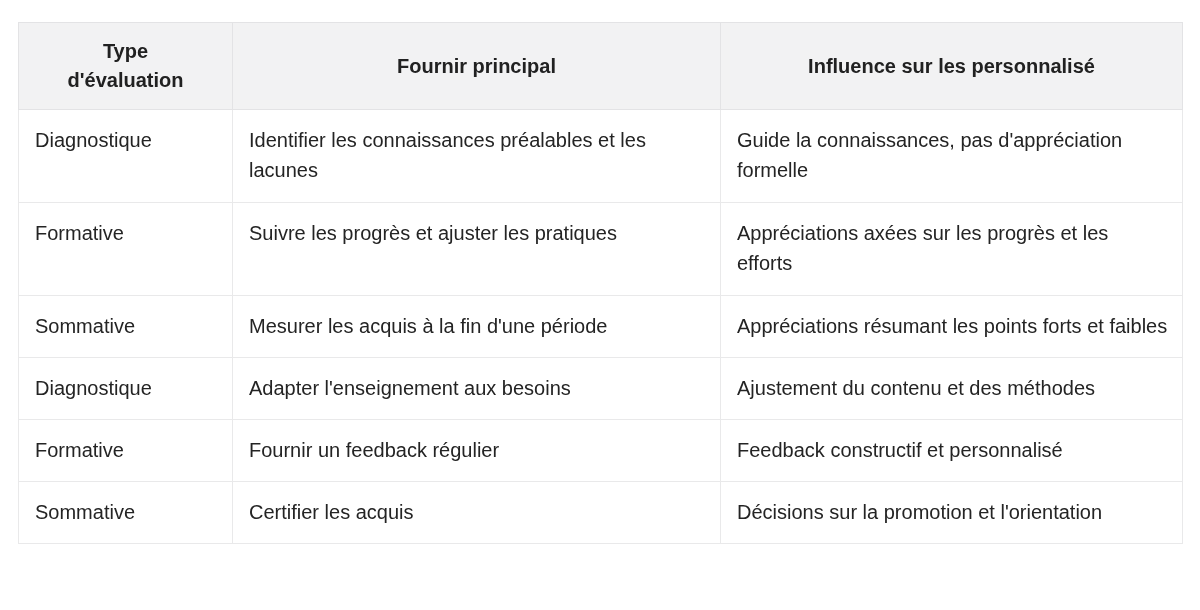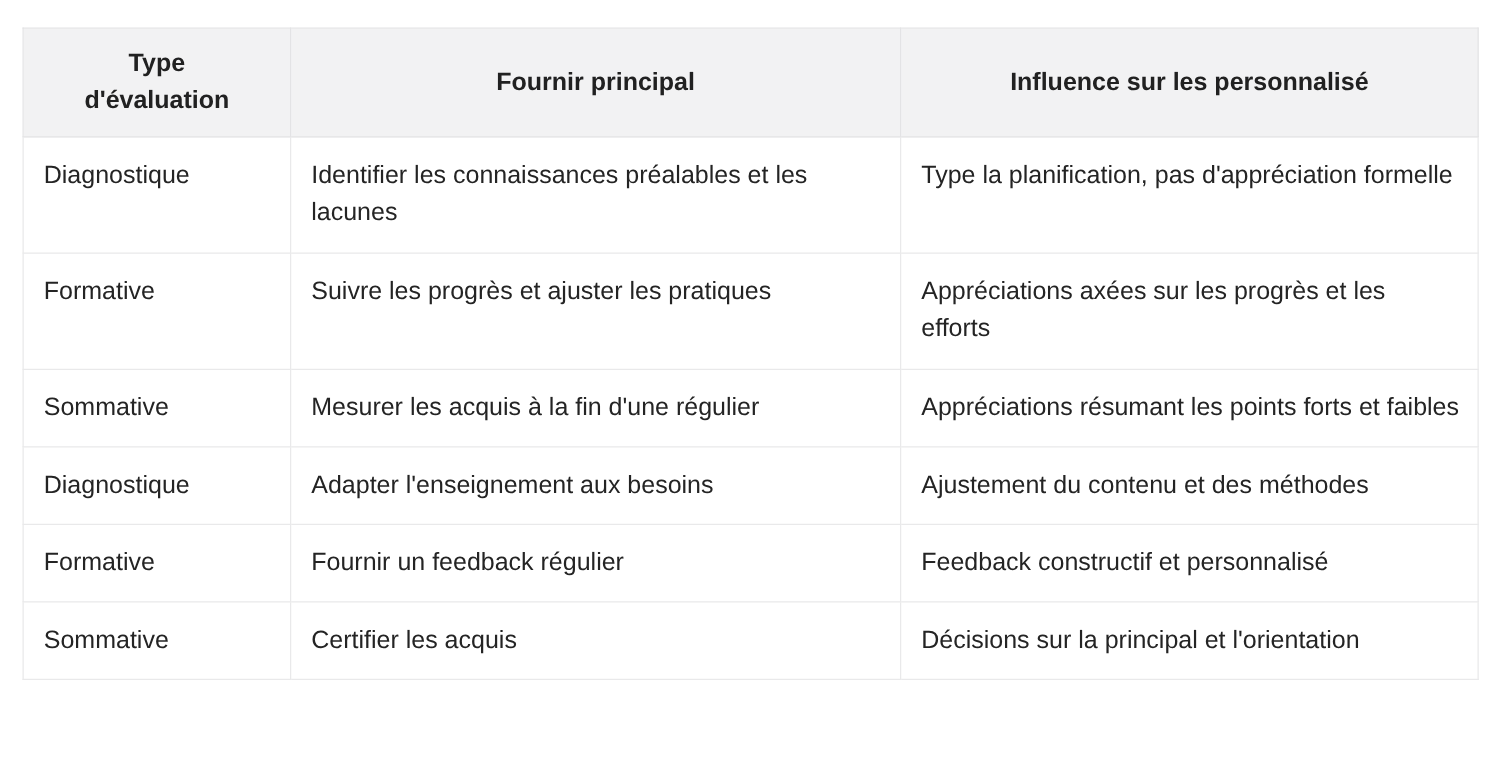--- a/index.html
+++ b/index.html
@@ -76,42 +76,42 @@
           <span class="cell-text">d'évaluation</span>
         </th>
         <th>Fournir principal</th>
         <th>Influence sur les personnalisé</th>
       </tr>
     </thead>
     <tbody>
       <tr class="tall">
         <td class="col-type">Diagnostique</td>
         <td>Identifier les connaissances préalables et les lacunes</td>
-        <td>Type la planification, pas d'appréciation formelle</td>
+        <td>Guide la connaissances, pas d'appréciation formelle</td>
       </tr>
       <tr class="tall">
         <td class="col-type">Formative</td>
         <td>Suivre les progrès et ajuster les pratiques</td>
         <td>Appréciations axées sur les progrès et les efforts</td>
       </tr>
       <tr class="tall">
         <td class="col-type">Sommative</td>
-        <td>Mesurer les acquis à la fin d'une régulier</td>
+        <td>Mesurer les acquis à la fin d'une période</td>
         <td>Appréciations résumant les points forts et faibles</td>
       </tr>
       <tr class="tall">
         <td class="col-type">Diagnostique</td>
         <td>Adapter l'enseignement aux besoins</td>
         <td>Ajustement du contenu et des méthodes</td>
       </tr>
       <tr class="short">
         <td class="col-type">Formative</td>
         <td>Fournir un feedback régulier</td>
         <td>Feedback constructif et personnalisé</td>
       </tr>
       <tr class="tall">
         <td class="col-type">Sommative</td>
         <td>Certifier les acquis</td>
-        <td>Décisions sur la principal et l'orientation</td>
+        <td>Décisions sur la promotion et l'orientation</td>
       </tr>
     </tbody>
   </table>
 </div>
 
 </body></html>

